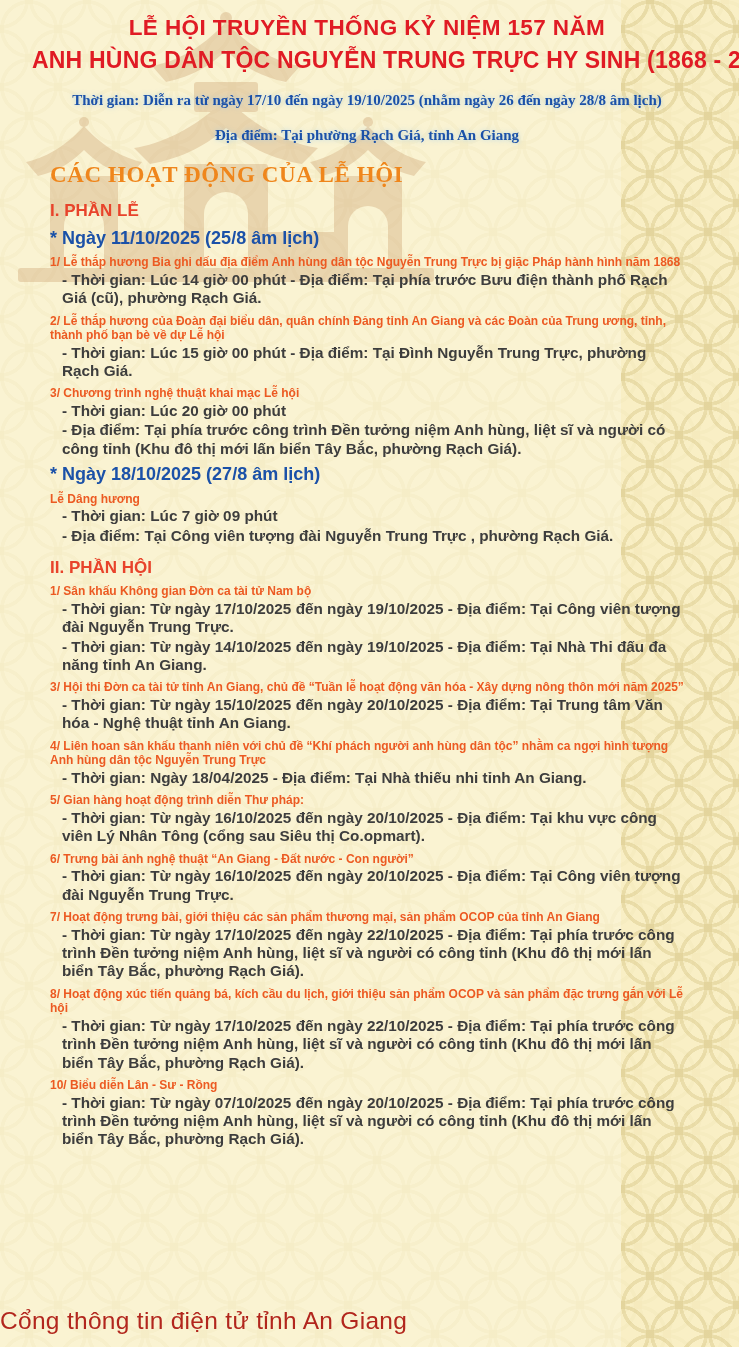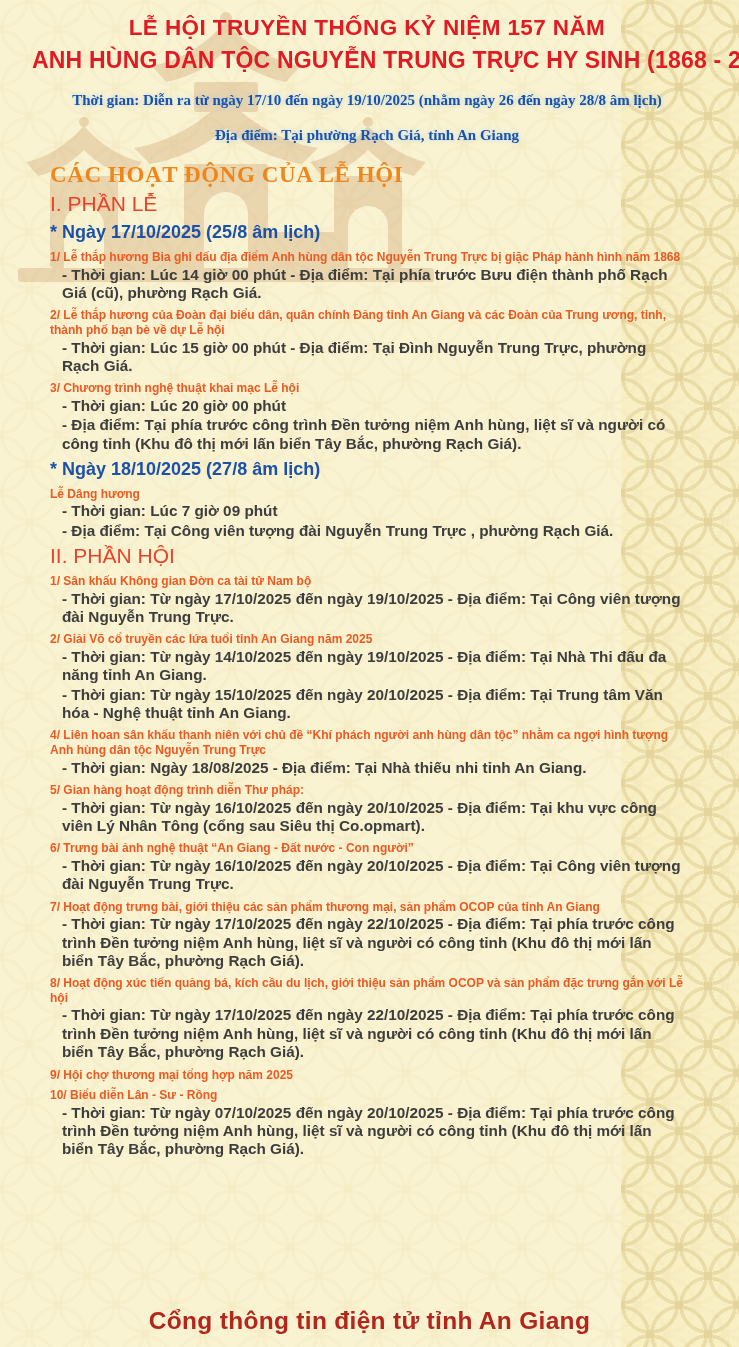--- a/index.html
+++ b/index.html
@@ -47,27 +47,27 @@
   .subtitle{
     font-family:"Liberation Serif","DejaVu Serif",serif;
     color:var(--blue);font-weight:bold;font-size:15px;text-align:center;line-height:1.26;
     text-shadow:0 0 5px rgba(130,195,255,.55);margin:16px;
   }
   .banner-title{
     font-family:"Liberation Serif","DejaVu Serif",serif;
     color:var(--banner-orange);font-weight:bold;font-size:23px;
     letter-spacing:.6px;margin:13px 0 2px 0;line-height:1.2;
   }
-  .part-heading{color:var(--orange-head);font-weight:normal;font-size:21px;line-height:1.2;margin:3px 0 1px 0;}
+  .part-heading{color:var(--orange-head);font-weight:bold;font-size:17px;line-height:1.2;margin:13px 0 1px 0;}
   .day-line{color:var(--blue);font-weight:bold;font-size:18px;line-height:1.2;margin:6px 0 1px 0;}
   .event-title{color:var(--orange-item);font-weight:bold;font-size:12px;line-height:1.22;margin:6px 0 1px 0;}
   .event-detail{color:var(--body);font-weight:bold;font-size:15.3px;line-height:1.2;margin:1px 0 0 12px;max-width:645px;}
   .footer{
-    position:absolute;left:0;right:0;bottom:12px;z-index:2;text-align:center;
-    color:var(--footer-red);font-weight:bold;font-size:24.5px;letter-spacing:.3px;
+    position:absolute;left:0;right:0;bottom:12px;z-index:2;
+    color:var(--footer-red);font-weight:normal;font-size:24.5px;letter-spacing:.3px;
   }
 </style>
 </head>
 <body>
 
 <div class="pattern-layer"></div>
 <div class="pattern-right"></div>
 
 <svg class="gate" viewBox="0 0 436 336" aria-hidden="true">
   <g fill="#D2AC7E">
@@ -100,47 +100,46 @@
 </svg>
 
 <div class="content">
   <div class="title1">LỄ HỘI TRUYỀN THỐNG KỶ NIỆM 157 NĂM</div>
   <div class="title2">ANH HÙNG DÂN TỘC NGUYỄN TRUNG TRỰC HY SINH (1868 - 2025)</div>
   <div class="subtitle">Thời gian: Diễn ra từ ngày 17/10 đến ngày 19/10/2025 (nhằm ngày 26 đến ngày 28/8 âm lịch)</div>
   <div class="subtitle">Địa điểm: Tại phường Rạch Giá, tỉnh An Giang</div>
   <div class="banner-title">CÁC HOẠT ĐỘNG CỦA LỄ HỘI</div>
   <div id="sections">
       <div class="part-heading">I. PHẦN LỄ</div>
-      <div class="day-line">* Ngày 17/10/2025 (25/8 âm lịch)</div>
+      <div class="day-line">* Ngày 11/10/2025 (25/8 âm lịch)</div>
       <div class="event-title">1/ Lễ thắp hương Bia ghi dấu địa điểm Anh hùng dân tộc Nguyễn Trung Trực bị giặc Pháp hành hình năm 1868</div>
       <div class="event-detail">- Thời gian: Lúc 14 giờ 00 phút - Địa điểm: Tại phía trước Bưu điện thành phố Rạch Giá (cũ), phường Rạch Giá.</div>
       <div class="event-title">2/ Lễ thắp hương của Đoàn đại biểu dân, quân chính Đảng tỉnh An Giang và các Đoàn của Trung ương, tỉnh, thành phố bạn bè về dự Lễ hội</div>
       <div class="event-detail">- Thời gian: Lúc 15 giờ 00 phút - Địa điểm: Tại Đình Nguyễn Trung Trực, phường Rạch Giá.</div>
       <div class="event-title">3/ Chương trình nghệ thuật khai mạc Lễ hội</div>
       <div class="event-detail">- Thời gian: Lúc 20 giờ 00 phút</div>
       <div class="event-detail">- Địa điểm: Tại phía trước công trình Đền tưởng niệm Anh hùng, liệt sĩ và người có công tỉnh (Khu đô thị mới lấn biển Tây Bắc, phường Rạch Giá).</div>
       <div class="day-line">* Ngày 18/10/2025 (27/8 âm lịch)</div>
       <div class="event-title">Lễ Dâng hương</div>
       <div class="event-detail">- Thời gian: Lúc 7 giờ 09 phút</div>
       <div class="event-detail">- Địa điểm: Tại Công viên tượng đài Nguyễn Trung Trực , phường Rạch Giá.</div>
       <div class="part-heading">II. PHẦN HỘI</div>
       <div class="event-title">1/ Sân khấu Không gian Đờn ca tài tử Nam bộ</div>
       <div class="event-detail">- Thời gian: Từ ngày 17/10/2025 đến ngày 19/10/2025 - Địa điểm: Tại Công viên tượng đài Nguyễn Trung Trực.</div>
-      <div class="event-title">2/ Giải Võ cổ truyền các lứa tuổi tỉnh An Giang năm 2025</div>
       <div class="event-detail">- Thời gian: Từ ngày 14/10/2025 đến ngày 19/10/2025 - Địa điểm: Tại Nhà Thi đấu đa năng tỉnh An Giang.</div>
+      <div class="event-title">3/ Hội thi Đờn ca tài tử tỉnh An Giang, chủ đề “Tuần lễ hoạt động văn hóa - Xây dựng nông thôn mới năm 2025”</div>
       <div class="event-detail">- Thời gian: Từ ngày 15/10/2025 đến ngày 20/10/2025 - Địa điểm: Tại Trung tâm Văn hóa - Nghệ thuật tỉnh An Giang.</div>
       <div class="event-title">4/ Liên hoan sân khấu thanh niên với chủ đề “Khí phách người anh hùng dân tộc” nhằm ca ngợi hình tượng Anh hùng dân tộc Nguyễn Trung Trực</div>
-      <div class="event-detail">- Thời gian: Ngày 18/08/2025 - Địa điểm: Tại Nhà thiếu nhi tỉnh An Giang.</div>
+      <div class="event-detail">- Thời gian: Ngày 18/04/2025 - Địa điểm: Tại Nhà thiếu nhi tỉnh An Giang.</div>
       <div class="event-title">5/ Gian hàng hoạt động trình diễn Thư pháp:</div>
       <div class="event-detail">- Thời gian: Từ ngày 16/10/2025 đến ngày 20/10/2025 - Địa điểm: Tại khu vực công viên Lý Nhân Tông (cổng sau Siêu thị Co.opmart).</div>
       <div class="event-title">6/ Trưng bài ảnh nghệ thuật “An Giang - Đất nước - Con người”</div>
       <div class="event-detail">- Thời gian: Từ ngày 16/10/2025 đến ngày 20/10/2025 - Địa điểm: Tại Công viên tượng đài Nguyễn Trung Trực.</div>
       <div class="event-title">7/ Hoạt động trưng bài, giới thiệu các sản phẩm thương mại, sản phẩm OCOP của tỉnh An Giang</div>
       <div class="event-detail">- Thời gian: Từ ngày 17/10/2025 đến ngày 22/10/2025 - Địa điểm: Tại phía trước công trình Đền tưởng niệm Anh hùng, liệt sĩ và người có công tỉnh (Khu đô thị mới lấn biển Tây Bắc, phường Rạch Giá).</div>
       <div class="event-title">8/ Hoạt động xúc tiến quảng bá, kích cầu du lịch, giới thiệu sản phẩm OCOP và sản phẩm đặc trưng gắn với Lễ hội</div>
       <div class="event-detail">- Thời gian: Từ ngày 17/10/2025 đến ngày 22/10/2025 - Địa điểm: Tại phía trước công trình Đền tưởng niệm Anh hùng, liệt sĩ và người có công tỉnh (Khu đô thị mới lấn biển Tây Bắc, phường Rạch Giá).</div>
-      <div class="event-title">9/ Hội chợ thương mại tổng hợp năm 2025</div>
       <div class="event-title">10/ Biểu diễn Lân - Sư - Rồng</div>
       <div class="event-detail">- Thời gian: Từ ngày 07/10/2025 đến ngày 20/10/2025 - Địa điểm: Tại phía trước công trình Đền tưởng niệm Anh hùng, liệt sĩ và người có công tỉnh (Khu đô thị mới lấn biển Tây Bắc, phường Rạch Giá).</div>
     </div>
 </div>
 
 <div class="footer">Cổng thông tin điện tử tỉnh An Giang</div>
 
 </body></html>

